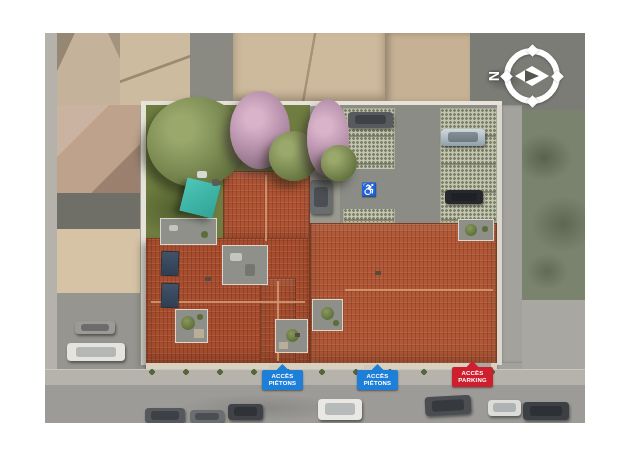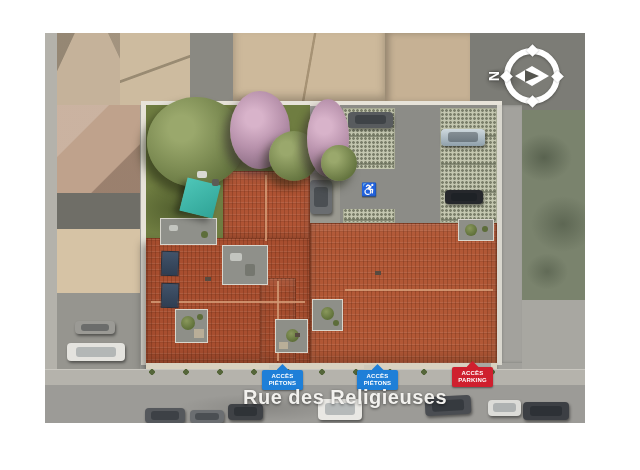--- a/index.html
+++ b/index.html
@@ -208,15 +208,14 @@
       <span class="tri"></span>
       <div>ACCÈS</div>
       <div>PIÉTONS</div>
     </div>
     <div class="badge red" style="left:407px;top:334px">
       <span class="tri"></span>
       <div>ACCÈS</div>
       <div>PARKING</div>
     </div>
 
-    <div class="street-label">Rue des Religieuses</div>
   </div>
 </div>
 
 </body></html>

